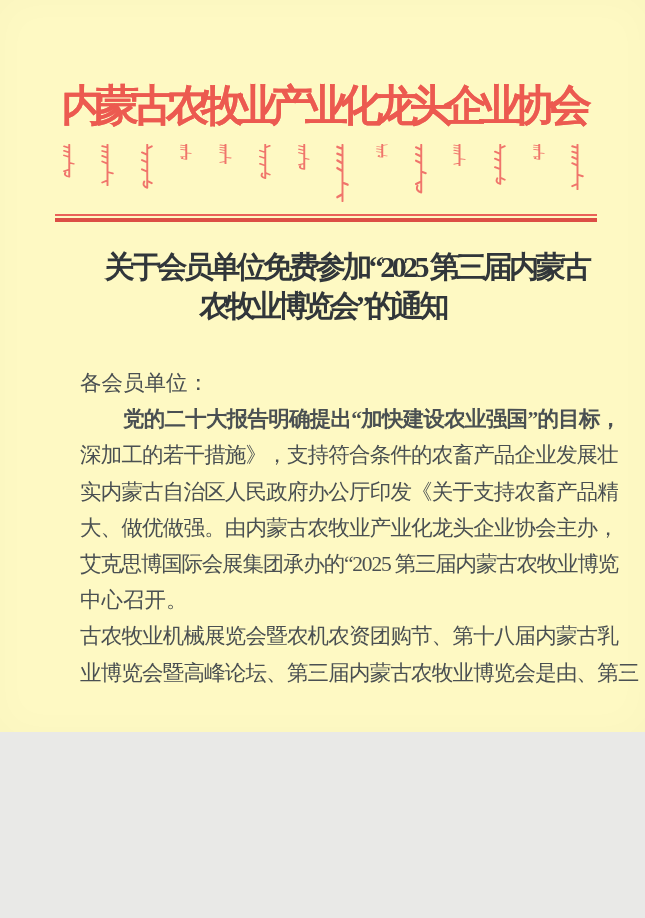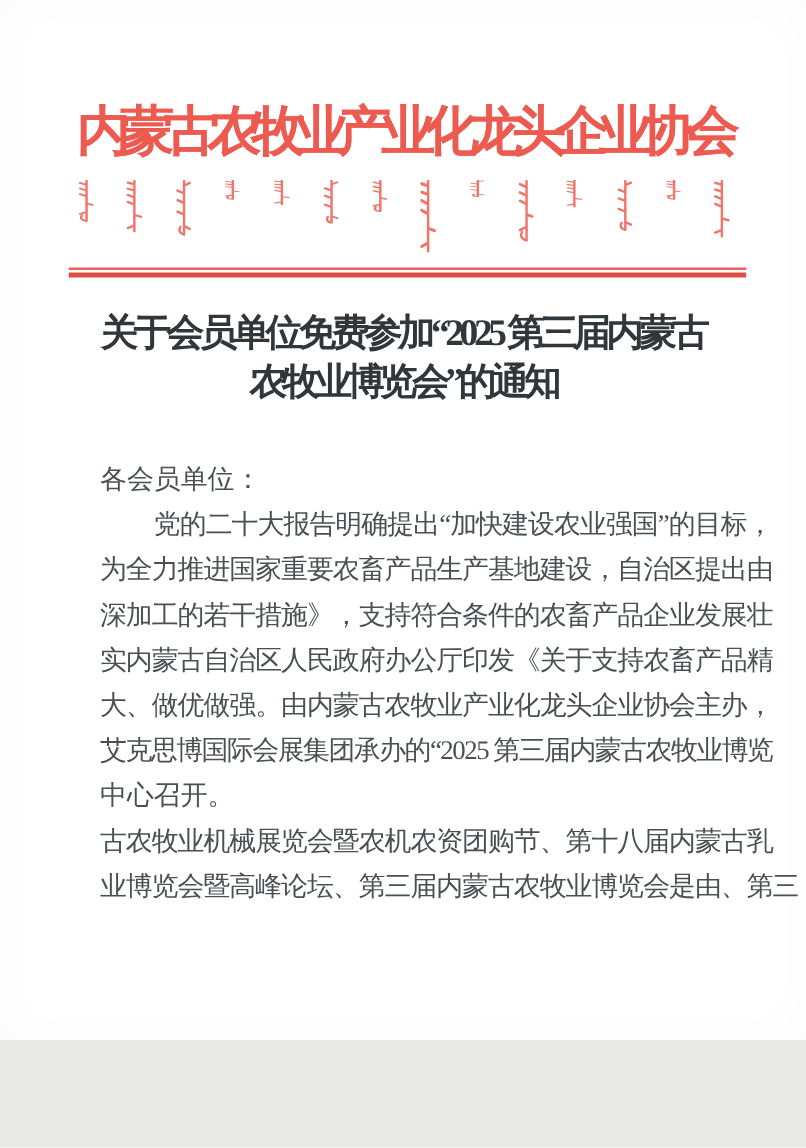--- a/index.html
+++ b/index.html
@@ -2,23 +2,23 @@
 <html><head>
 <meta charset="utf-8">
 <style>
   html,body{margin:0;padding:0;}
   body{
     font-family:"Liberation Serif","DejaVu Serif",serif;
     background:#e9e9e7;
   }
   .page{
     position:relative;
-    width:645px;height:832px;
+    width:645px;height:732px;
     margin:0 auto;
-    background:#ffffff;
+    background:#fef9c3;
     overflow:hidden;
     box-shadow:inset 0 0 40px rgba(0,0,0,0.02);
   }
   
   .org-title{
     position:absolute;top:80px;left:0;right:0;
     text-align:center;
   }
   .org-title .wrap{
     width:522px;margin:0 auto;height:52px;line-height:52px;
@@ -126,31 +126,30 @@
     </div>
 
   <div class="rule rule-top">
     <div class="a" style="background: rgb(234, 97, 89);"></div>
     <div class="g"></div>
     <div class="b" style="background: rgb(220, 78, 69);"></div>
   </div>
 
   <div class="doc-title">
     <div class="tline t1">
-      <span class="fit" style="letter-spacing: -3.56818px;">关于会员单位免费参加“2025 第三届内蒙古</span>
+      <span class="fit" style="letter-spacing: -3.56818px; margin-left: 24px;">关于会员单位免费参加“2025 第三届内蒙古</span>
     </div>
     <div class="tline t2">
       <span class="fit" style="letter-spacing: -3.9px;">农牧业博览会”的通知</span>
     </div>
   </div>
 
   <div class="body-block">
     <div class="bodyline"><span class="nf">各会员单位：</span></div>
-    <div class="bodyline indent"><span class="fit" style="letter-spacing: -0.74375px;">党的二十大报告明确提出“加快建设农业强国”的目标，</span></div>
-    <div class="bodyline"><span class="fit" style="letter-spacing: -0.807692px;">为全力推进国家重要农畜产品生产基地建设，自治区提出由</span></div>
+    <div class="bodyline indent"><span class="fit" style="letter-spacing: -0.74375px; font-weight: bold;">党的二十大报告明确提出“加快建设农业强国”的目标，</span></div>
     <div class="bodyline"><span class="fit" style="letter-spacing: -0.807692px;">深加工的若干措施》，支持符合条件的农畜产品企业发展壮</span></div>
     <div class="bodyline"><span class="fit" style="letter-spacing: -0.807692px;">实内蒙古自治区人民政府办公厅印发《关于支持农畜产品精</span></div>
     <div class="bodyline"><span class="fit" style="letter-spacing: -0.807692px;">大、做优做强。由内蒙古农牧业产业化龙头企业协会主办，</span></div>
     <div class="bodyline"><span class="fit" style="letter-spacing: -1.1974px;">艾克思博国际会展集团承办的“2025 第三届内蒙古农牧业博览</span></div>
     <div class="bodyline"><span class="nf">中心召开。</span></div>
     <div class="bodyline"><span class="fit" style="letter-spacing: -0.807692px;">古农牧业机械展览会暨农机农资团购节、第十八届内蒙古乳</span></div>
     <div class="bodyline"><span class="fit" style="letter-spacing: -0.807692px;">业博览会暨高峰论坛、第三届内蒙古农牧业博览会是由、第三</span></div>
   </div>
 
   <div class="rule rule-bottom">

